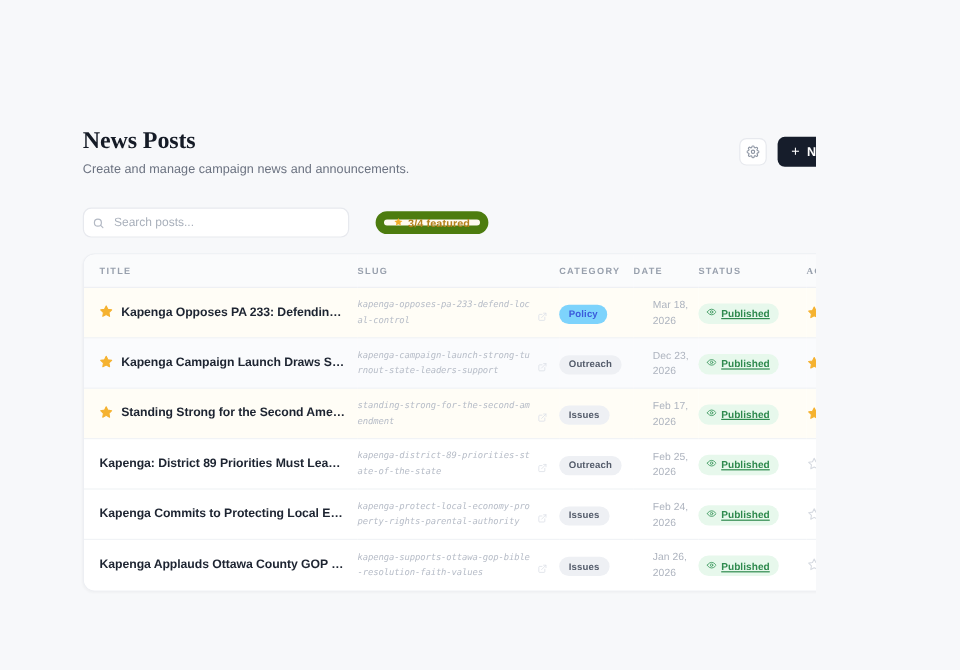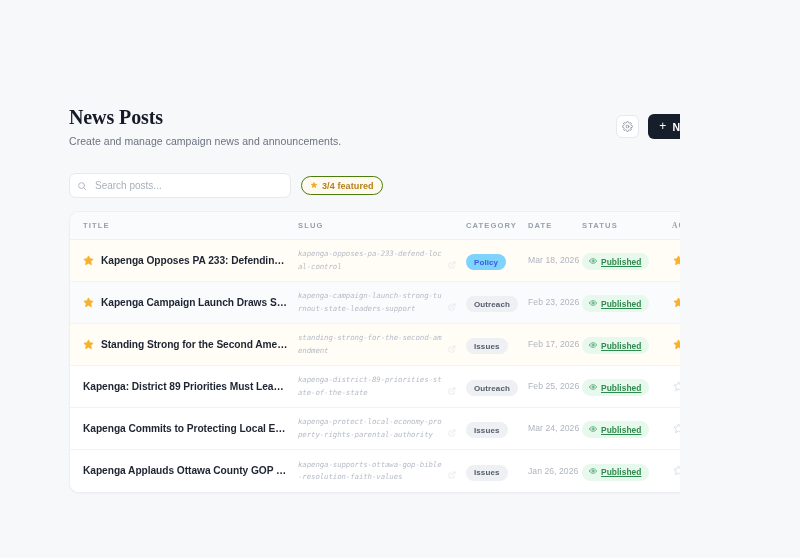--- a/index.html
+++ b/index.html
@@ -95,21 +95,21 @@
     font-weight: 400;
     line-height: 1;
     position: relative;
     top: -0.5px;
   }
 
   
   .toolbar {
     display: flex;
     align-items: center;
-    gap: 10px;
+    gap: 22px;
     margin-bottom: 13px;
   }
 
   .search-wrap {
     position: relative;
     width: 222px;
     height: 25px;
   }
   .search-input {
     width: 100%;
@@ -132,21 +132,21 @@
     display: flex;
     pointer-events: none;
   }
 
   .featured-chip {
     height: 19px;
     display: flex;
     align-items: center;
     gap: 4px;
     padding: 0 8px;
-    border: 1px solid #4d7c0f;
+    border: 7px solid #4d7c0f;
     background: #fffaf0;
     border-radius: 999px;
     font-size: 9px;
     font-weight: 600;
     color: #b4801c;
     letter-spacing: 0.1px;
     cursor: pointer;
   }
 
   
@@ -254,20 +254,21 @@
   }
   .badge-policy   { background: #7dd3fc; color: #3b5bdb; }
   .badge-outreach { background: #eef0f4; color: #545c6b; }
   .badge-issues   { background: #eef0f4; color: #545c6b; }
 
   .date-text {
     font-size: 8.6px;
     color: #aeb4bf;
     line-height: 1.45;
     letter-spacing: 0.05px;
+    margin-left: 16px;
   }
 
   .status-badge {
     display: inline-flex;
     align-items: center;
     gap: 4px;
     height: 17px;
     padding: 0 8px 0 7px;
     border-radius: 999px;
     background: #e7f8ec;
@@ -426,21 +427,21 @@
                   <span class="slug-text">kapenga-campaign-launch-strong-turnout-state-leaders-support</span>
                   <span><svg width="8" height="8" viewBox="0 0 24 24" fill="none" stroke="#dfe3e9" stroke-width="2.2" stroke-linecap="round" stroke-linejoin="round">
                       <path d="M18 13v6a2 2 0 0 1-2 2H5a2 2 0 0 1-2-2V8a2 2 0 0 1 2-2h6"></path>
                       <polyline points="15 3 21 3 21 9"></polyline>
                       <line x1="10" y1="14" x2="21" y2="3"></line>
                     </svg></span>
                 </div>
               </td>
               <td><span class="badge badge-outreach">Outreach</span></td>
               <td>
-                <div class="date-text">Feb 23, 2026</div>
+                <div class="date-text">Dec 23, 2026</div>
               </td>
               <td><span class="status-badge">
                   <span><svg width="8" height="8" viewBox="0 0 24 24" fill="none" stroke="#49a06a" stroke-width="2.4" stroke-linecap="round" stroke-linejoin="round">
                       <path d="M1 12s4-7 11-7 11 7 11 7-4 7-11 7-11-7-11-7z"></path>
                       <circle cx="12" cy="12" r="3"></circle>
                     </svg></span>
                   <span>Published</span>
                 </span></td>
               <td>
                 <div class="cell-actions">
@@ -573,21 +574,21 @@
                   <span class="slug-text">kapenga-protect-local-economy-property-rights-parental-authority</span>
                   <span><svg width="8" height="8" viewBox="0 0 24 24" fill="none" stroke="#dfe3e9" stroke-width="2.2" stroke-linecap="round" stroke-linejoin="round">
                       <path d="M18 13v6a2 2 0 0 1-2 2H5a2 2 0 0 1-2-2V8a2 2 0 0 1 2-2h6"></path>
                       <polyline points="15 3 21 3 21 9"></polyline>
                       <line x1="10" y1="14" x2="21" y2="3"></line>
                     </svg></span>
                 </div>
               </td>
               <td><span class="badge badge-issues">Issues</span></td>
               <td>
-                <div class="date-text">Mar 24, 2026</div>
+                <div class="date-text">Feb 24, 2026</div>
               </td>
               <td><span class="status-badge">
                   <span><svg width="8" height="8" viewBox="0 0 24 24" fill="none" stroke="#49a06a" stroke-width="2.4" stroke-linecap="round" stroke-linejoin="round">
                       <path d="M1 12s4-7 11-7 11 7 11 7-4 7-11 7-11-7-11-7z"></path>
                       <circle cx="12" cy="12" r="3"></circle>
                     </svg></span>
                   <span>Published</span>
                 </span></td>
               <td>
                 <div class="cell-actions">

